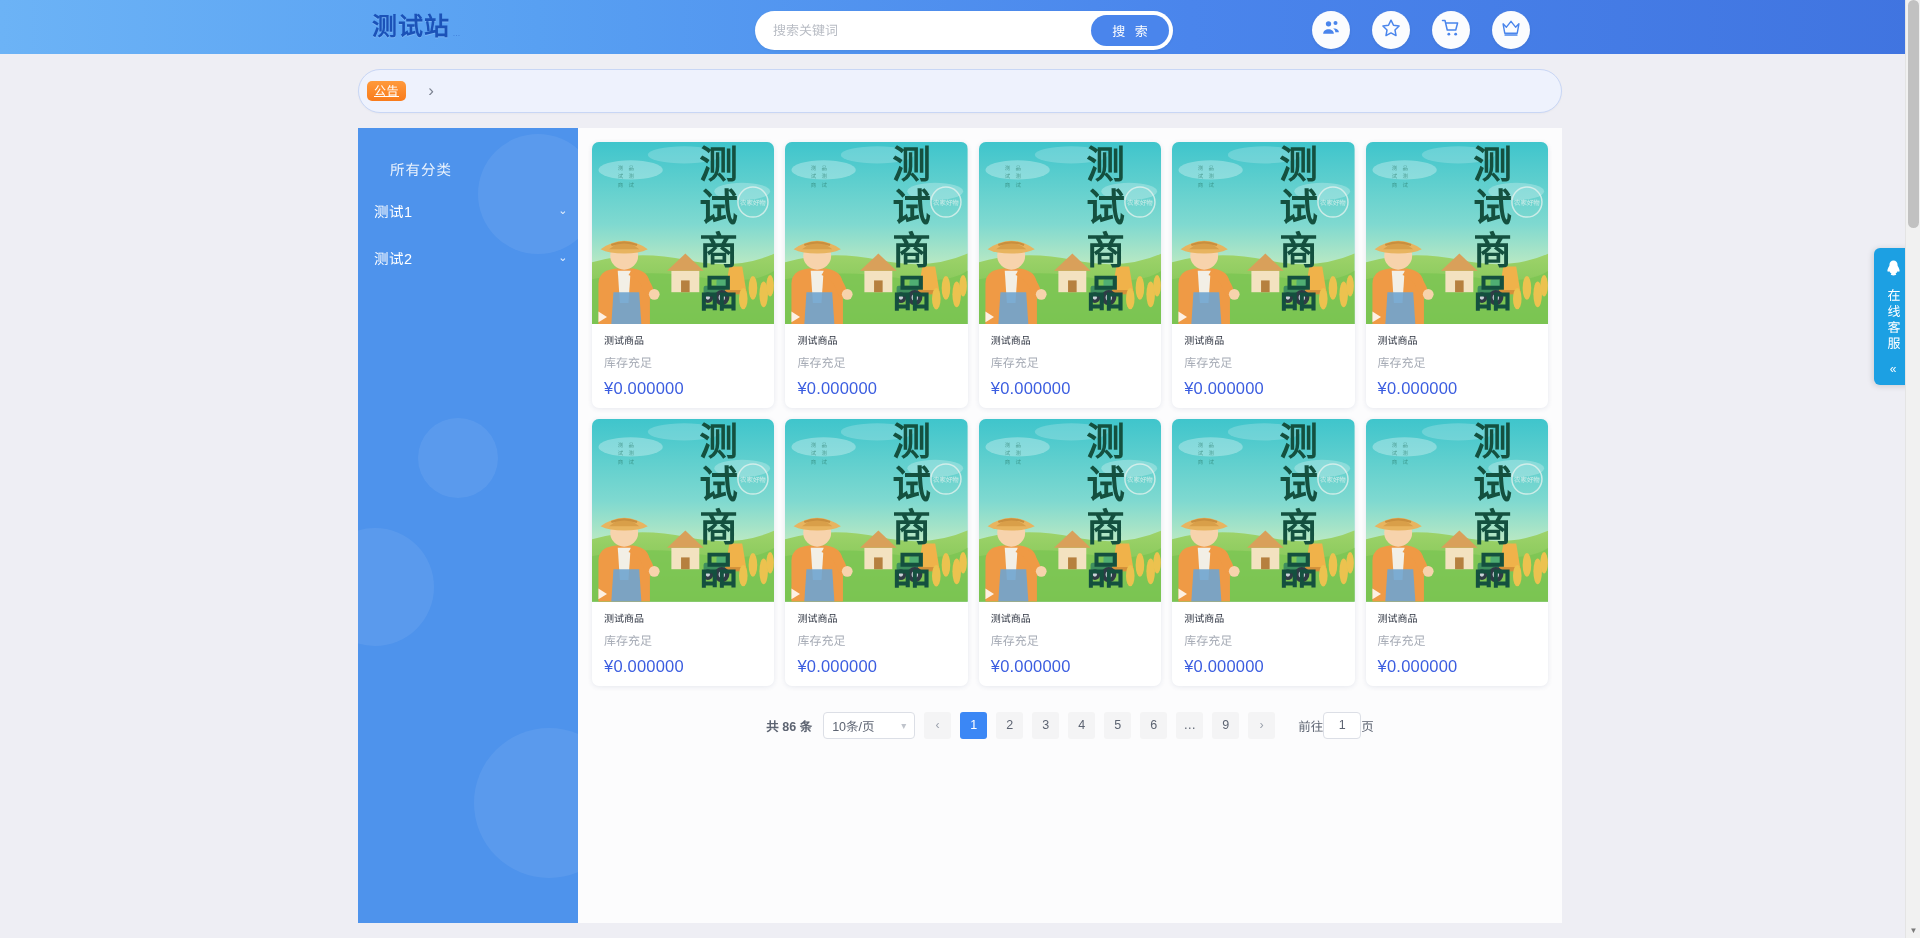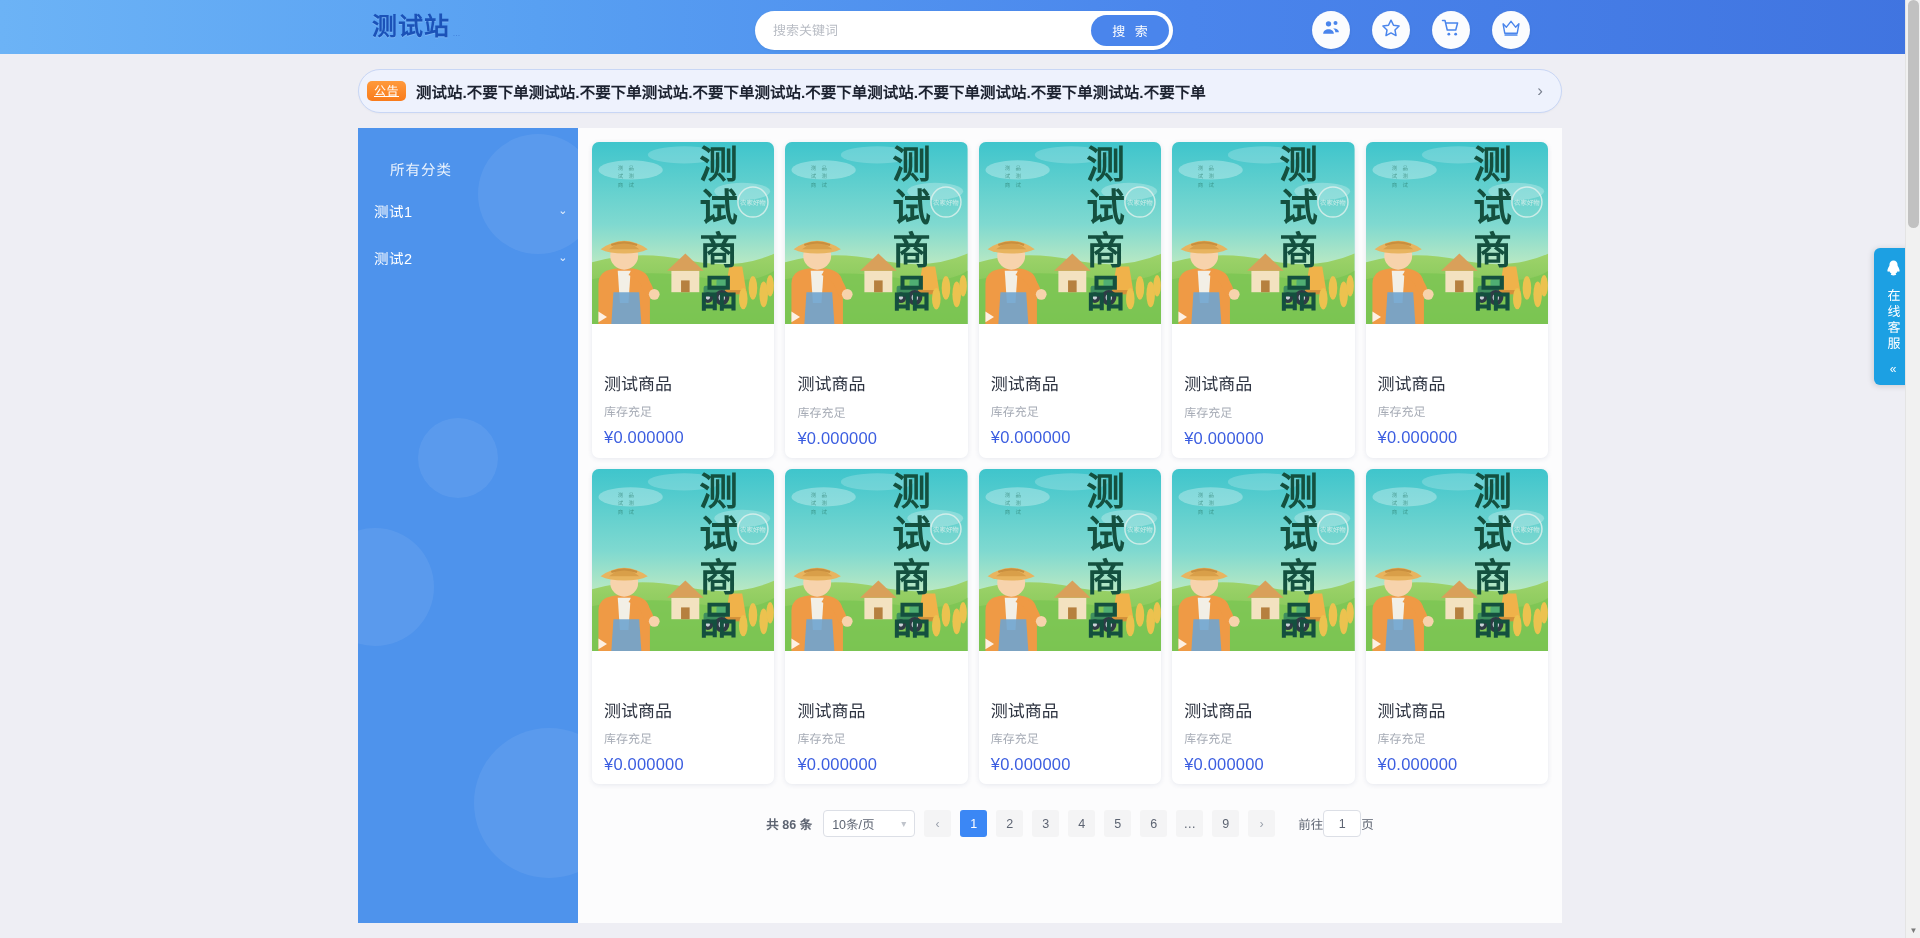--- a/index.html
+++ b/index.html
@@ -236,28 +236,27 @@
     width: 100%;
     height: 0;
     padding-bottom: 100%;
     overflow: hidden;
     background: #bfe6e2;
   }
   .thumb svg { position: absolute; inset: 0; width: 100%; height: 100%; display: block; }
 
   .card-body { padding: 10px 12px 0 12px; }
   .card-title {
-    font-size: 17px;
+    font-size: 10px;
     color: #2d3340;
     line-height: 1.3;
     margin-bottom: 6px;
     white-space: nowrap;
     overflow: hidden;
     text-overflow: ellipsis;
-    margin-top: 40px;
   }
   .card-stock {
     font-size: 12px;
     color: #a7acb6;
     margin-bottom: 9px;
   }
   .card-price {
     font-size: 16.5px;
     color: #3b5de0;
     letter-spacing: .2px;
@@ -419,21 +418,20 @@
             <path d="M4.8 20.4h14.4" stroke="#4a85ec" stroke-width="1.6" stroke-linecap="round"></path>
           </svg>
       </span>
     </div>
   </div>
 </div>
 
 <div class="notice-outer">
   <div class="notice">
     <span class="notice-badge">公告</span>
-    <span class="notice-text">测试站.不要下单测试站.不要下单测试站.不要下单测试站.不要下单测试站.不要下单测试站.不要下单测试站.不要下单</span>
     <span class="notice-arrow">›</span>
   </div>
 </div>
 
 <div class="layout">
   <div class="layout-inner">
 
     <aside class="sidebar">
       <div class="blob blob-a"></div>
       <div class="blob blob-b"></div>

